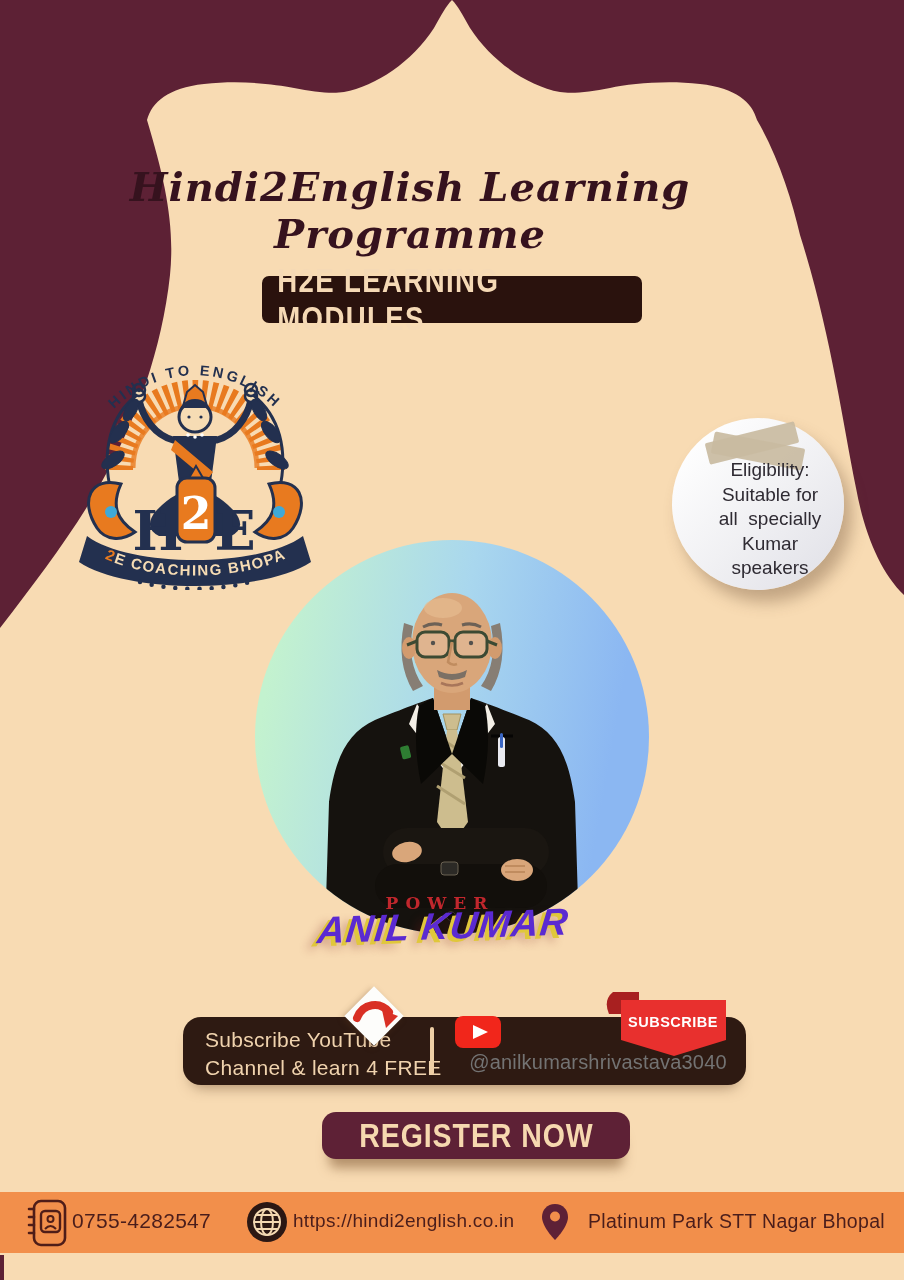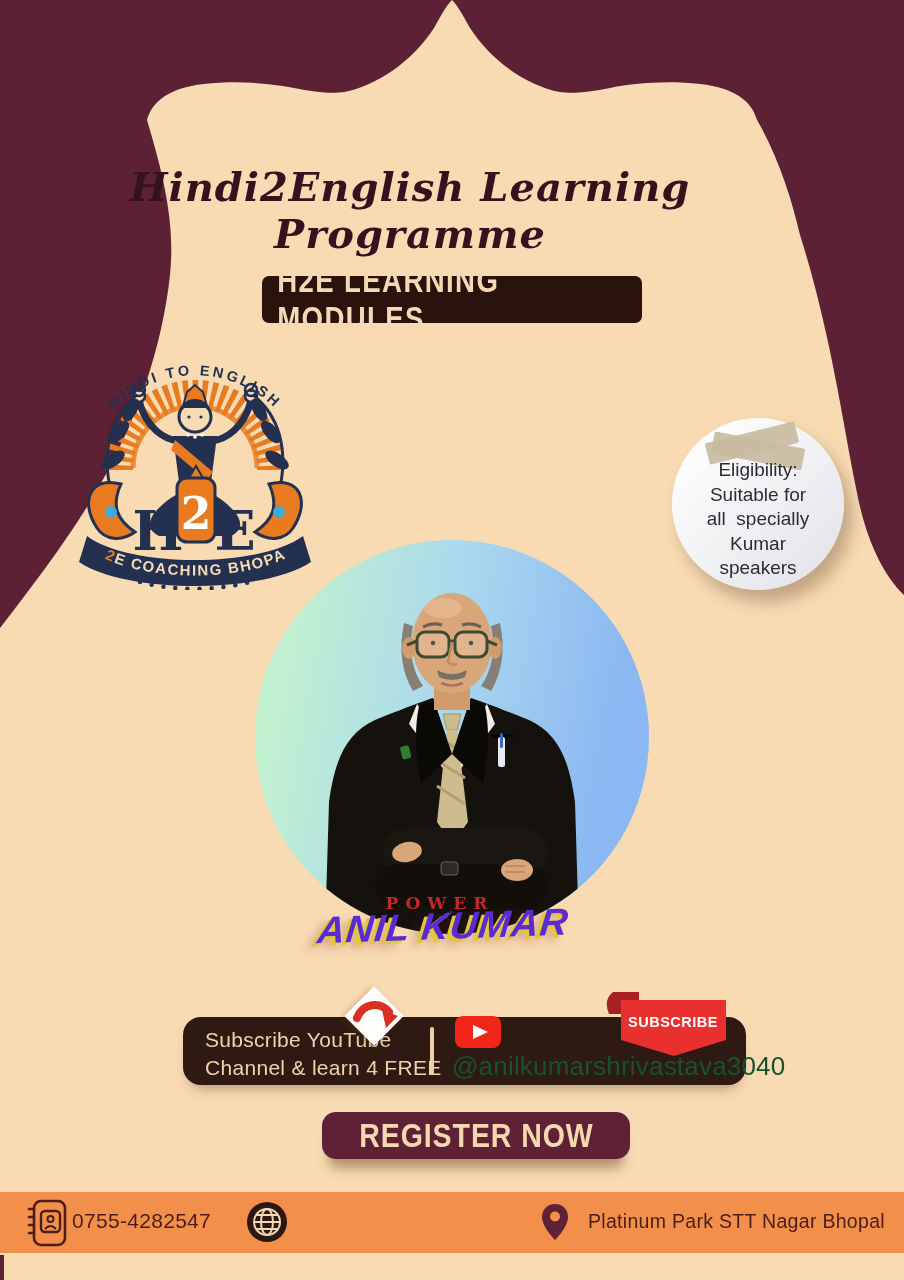--- a/index.html
+++ b/index.html
@@ -24,21 +24,21 @@
   .banner{position:absolute;left:262px;top:276px;width:380px;height:47px;background:#2a120d;
           border-radius:7px;display:flex;align-items:center;justify-content:flex-start;
           color:#f5d9b5;font-size:30px;font-weight:bold;letter-spacing:1.5px;
           transform-origin:center;}
   .banner span{display:inline-block;transform:scale(.92,1.12);}
 
   
   .sticker{position:absolute;left:672px;top:418px;width:172px;height:172px;border-radius:50%;
            background:linear-gradient(135deg,#ffffff 10%,#f0f0f3 55%,#dfdfe6 100%);
            box-shadow:8px 12px 16px rgba(104,76,52,.38);}
-  .sticker-text{position:absolute;left:0;top:40px;width:172px;text-align:center;
+  .sticker-text{position:absolute;left:12px;top:40px;width:172px;text-align:center;
                 font-size:19px;line-height:24.5px;color:#2f2b33;}
   .stk-line{display:block;white-space:pre;}
   .tape{position:absolute;width:92px;height:22px;background:#c9bba1;opacity:.92;border-radius:2px;}
   .tape1{left:34px;top:14px;transform:rotate(-14deg);}
   .tape2{left:40px;top:22px;transform:rotate(11deg);}
 
   
   .photo-circle{position:absolute;left:255px;top:540px;width:394px;height:394px;border-radius:50%;
                 overflow:hidden;background:linear-gradient(100deg,#c3f2cf 8%,#a9d7ee 48%,#8bb7f2 85%);}
 
@@ -50,21 +50,21 @@
          text-shadow:-4px 3px 0 #e0c73b,-8px 6px 10px rgba(120,30,30,.35);}
 
   
   .sub-bar{position:absolute;left:183px;top:1017px;width:563px;height:68px;background:#2e1a12;
            border-radius:18px;box-shadow:0 10px 14px -8px rgba(90,55,30,.5);}
   .sub-line{position:absolute;color:#f0d3ae;font-size:21px;letter-spacing:.3px;}
   .sub-l1{left:205px;top:1028px;}
   .sub-l2{left:205px;top:1056px;}
   .sub-div{position:absolute;left:430px;top:1027px;width:4px;height:48px;background:#eecfa6;border-radius:2px;}
   .yt-handle{position:absolute;left:452px;top:1051px;width:292px;text-align:center;
-             color:#14532d;font-size:26px;letter-spacing:.2px;}
+             color:#737373;font-size:20px;letter-spacing:.2px;}
   .yt-icon{position:absolute;left:455px;top:1016px;}
   .sub-ribbon{position:absolute;left:605px;top:988px;}
   .diamond{position:absolute;left:344px;top:986px;width:60px;height:60px;}
   .diamond .sq{position:absolute;left:9px;top:9px;width:42px;height:42px;background:#fdfdfb;
                transform:rotate(45deg);box-shadow:0 3px 6px rgba(90,55,30,.35);}
 
   
   .register{position:absolute;left:322px;top:1112px;width:308px;height:47px;background:#5e2136;
             border-radius:14px;display:flex;align-items:center;justify-content:center;
             color:#f6d8af;font-size:31px;font-weight:bold;letter-spacing:1px;
@@ -271,20 +271,21 @@
     <circle cx="24.5" cy="20" r="3" fill="none" stroke="#4f1d18" stroke-width="2"></circle>
     <path d="M19,30 q5.5,-6 11,0" fill="none" stroke="#4f1d18" stroke-width="2"></path>
   </svg>
   <div class="f-text f-phone">0755-4282547</div>
   <svg class="abs" style="left:246px;top:1201px;" width="42" height="42" viewBox="0 0 42 42">
     <circle cx="21" cy="21" r="20" fill="#2b1713"></circle>
     <circle cx="21" cy="21" r="13" fill="none" stroke="#f3d8b2" stroke-width="2"></circle>
     <ellipse cx="21" cy="21" rx="6" ry="13" fill="none" stroke="#f3d8b2" stroke-width="2"></ellipse>
     <path d="M8,21 h26 M10,14 h22 M10,28 h22" stroke="#f3d8b2" stroke-width="2"></path>
   </svg>
+  <div class="f-text f-web">https://hindi2english.co.in</div>
   <svg class="abs" style="left:541px;top:1203px;" width="28" height="38" viewBox="0 0 28 38">
     <path d="M14,1 C6,1 1,7 1,14 C1,24 14,37 14,37 C14,37 27,24 27,14 C27,7 22,1 14,1 Z" fill="#5e2136"></path>
     <circle cx="14" cy="13.5" r="5" fill="#f28f4b"></circle>
   </svg>
   <div class="f-text f-addr">Platinum Park STT Nagar Bhopal</div>
   <div class="sliver"></div>
 
 </div>
 
 </body></html>

